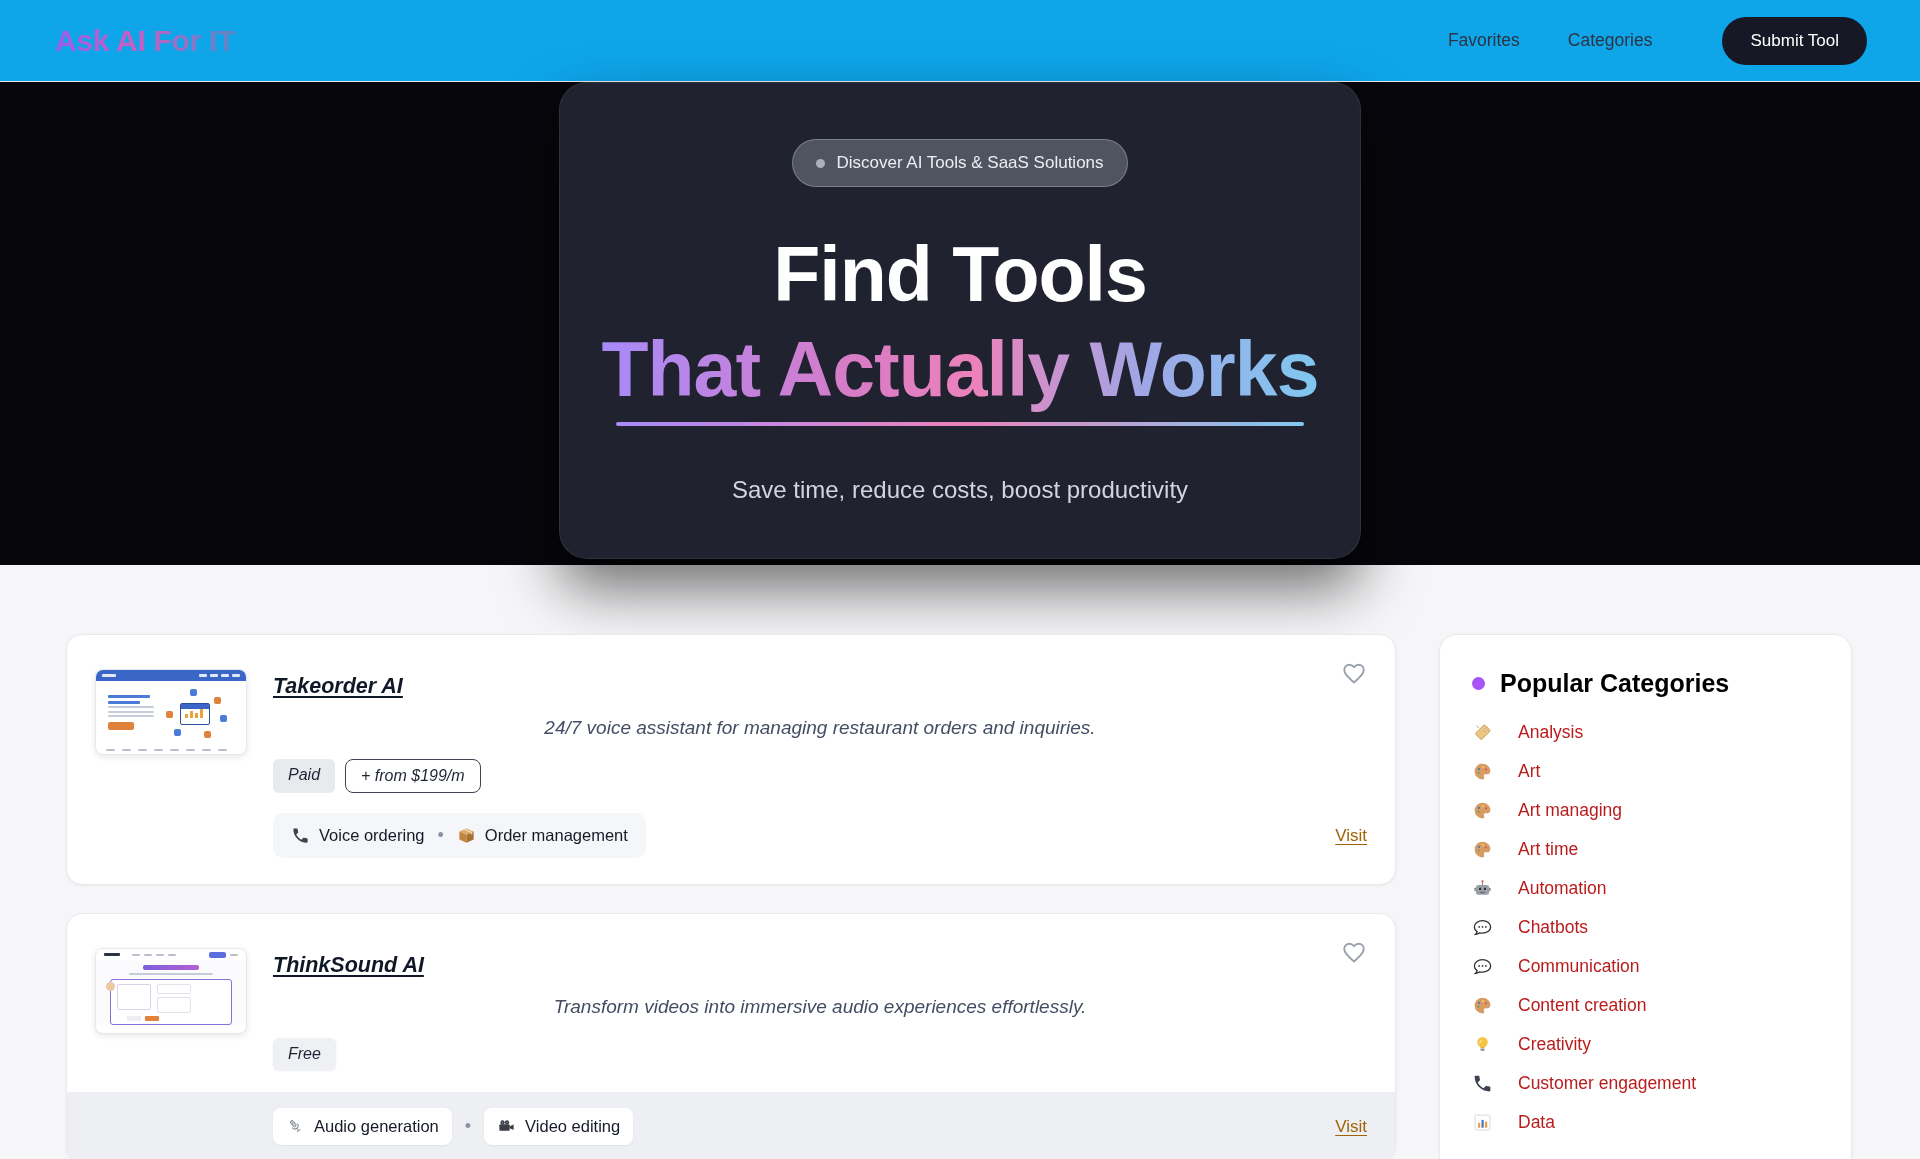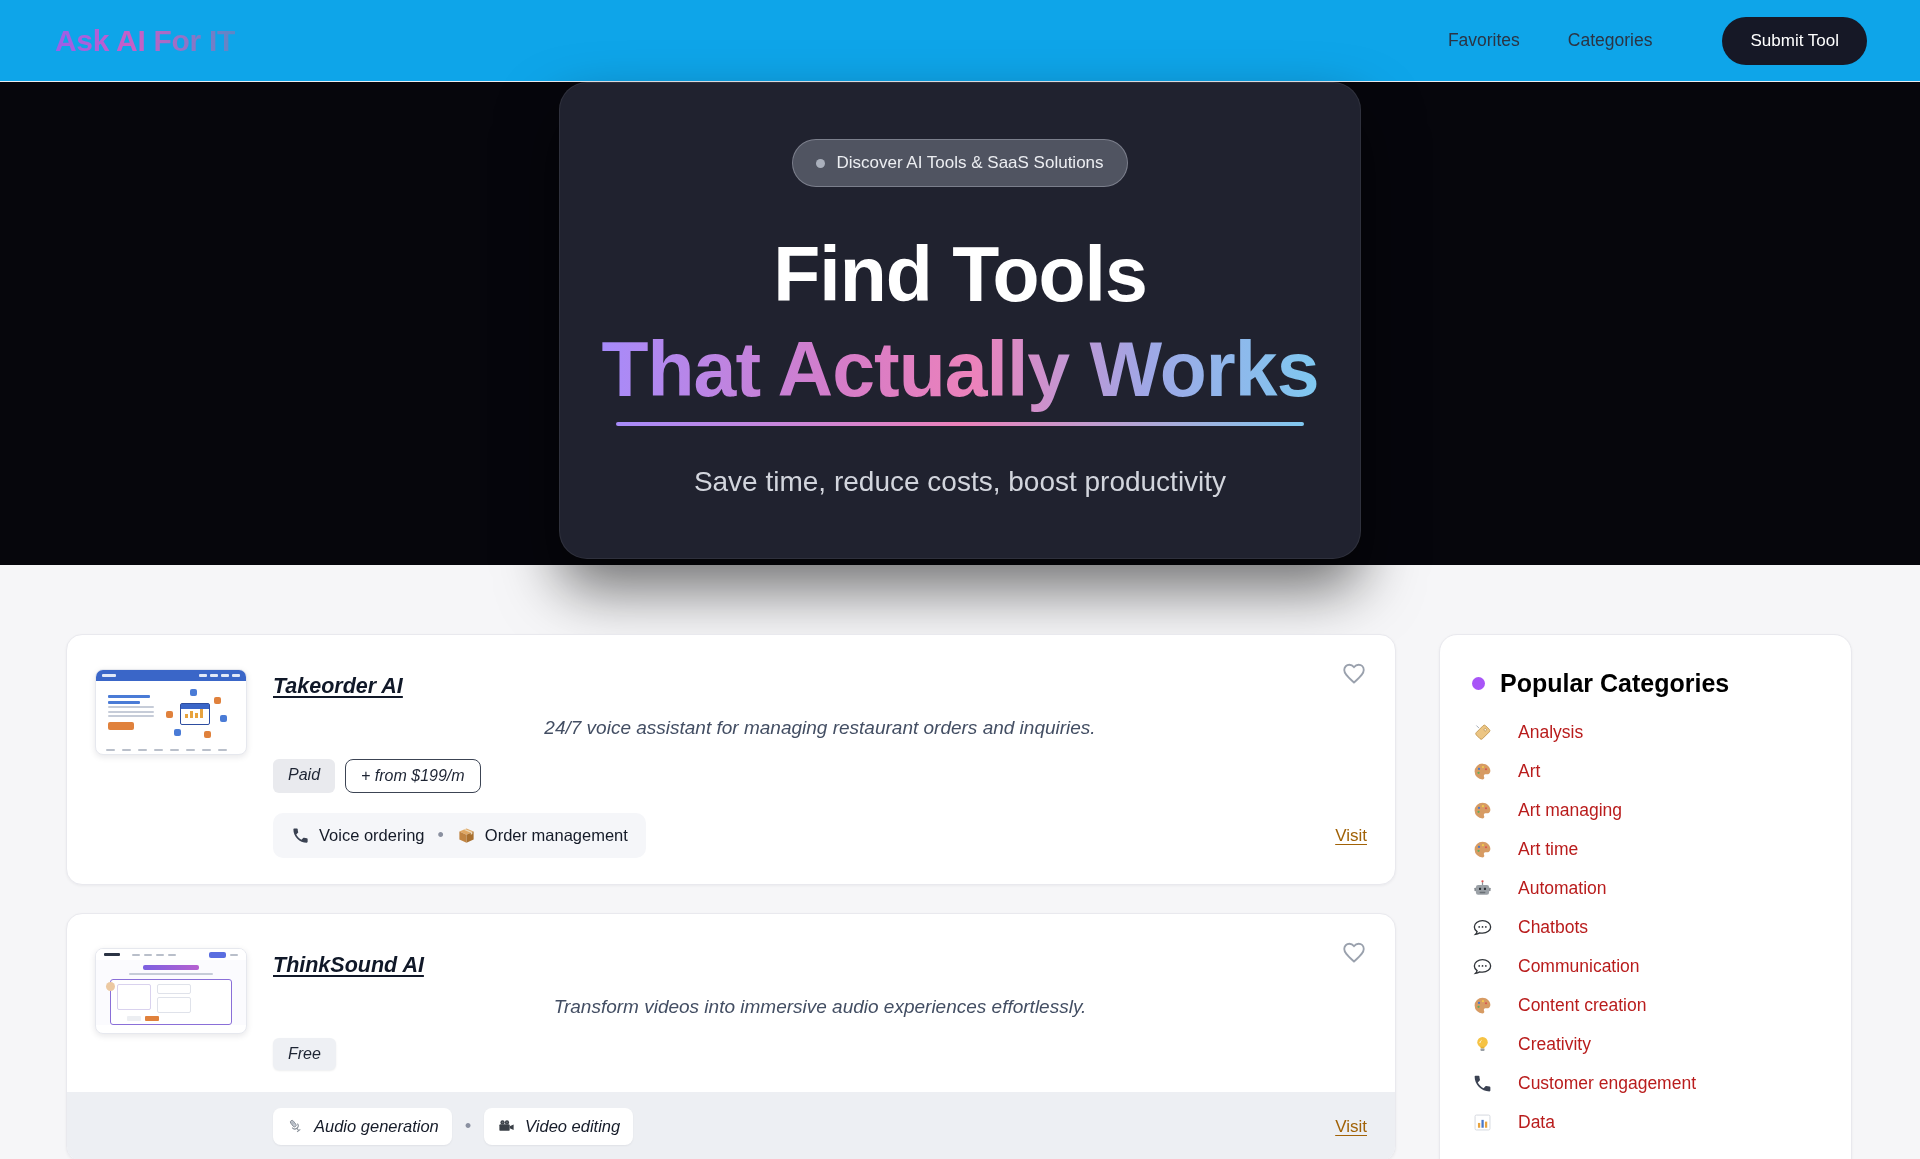--- a/index.html
+++ b/index.html
@@ -29,21 +29,21 @@
                 border-radius:999px; background:rgba(128,133,148,.50);
                 border:1px solid rgba(205,210,220,.35); color:#eceef2; font-size:17px; }
   .hero-badge .dot { width:9px; height:9px; border-radius:50%; background:#aab0bc; }
   .hero h1 { margin-top:40px; text-align:center; font-weight:700; font-size:77px;
              line-height:1.23; letter-spacing:-1px; color:#ffffff; }
   .hero h1 .l2 { display:block;
                  background:linear-gradient(90deg,#a78bfa 0%,#d77cc6 35%,#ec82bb 52%,#9fa7e6 76%,#7fc8f0 100%);
                  -webkit-background-clip:text; background-clip:text; color:transparent; }
   .hero-underline { width:688px; height:4px; border-radius:2px; margin-top:6px;
                     background:linear-gradient(90deg,#a78bfa 0%,#ec82bb 50%,#7fc8f0 100%); }
-  .hero-sub { margin-top:40px; font-size:28px; color:#d2d5dd; }
+  .hero-sub { margin-top:50px; font-size:24px; color:#d2d5dd; }
 
   
   .main { display:flex; align-items:flex-start; gap:43px; padding:69px 68px 0 66px; }
   .tools-col { width:1330px; flex:none; display:flex; flex-direction:column; gap:28px; }
 
   .tool-card { position:relative; background:#fff; border:1px solid #e9e9ee; border-radius:16px;
                box-shadow:0 1px 3px rgba(16,24,40,.05); overflow:hidden; }
   .tc-body { display:flex; gap:26px; padding:34px 28px 0 28px;font-style:italic; }
   .thumb { width:152px; height:86px; flex:none; border-radius:8px; border:1px solid #e6e8ee;
            background:#fff; box-shadow:0 2px 6px rgba(16,24,40,.10); overflow:hidden; cursor:pointer; }
@@ -65,21 +65,21 @@
               border-radius:10px; padding:12px 18px; }
   .tag { display:inline-flex; align-items:center; gap:9px; font-size:16.5px; color:#151b28; }
   .tag svg { width:19px; height:19px; }
   .tag-sep { color:#868c9a0; color:#8a90a0; font-size:18px; }
   .visit-link { font-size:17px; color:#a16207; text-decoration:underline;
                 text-underline-offset:3px; cursor:pointer; }
 
   .tc-footer.strip { background:#edeff3; margin-top:22px; padding:16px 28px 16px 206px; }
   .tc-footer.strip .tag { background:#fff; border-radius:8px; padding:9px 13px;
                           box-shadow:0 1px 2px rgba(16,24,40,.06); }
-  .tc-footer.strip .tags-wrap { display:inline-flex; align-items:center; gap:13px;font-style:italic; }
+  .tc-footer.strip .tags-wrap { display:inline-flex; align-items:center; gap:13px; }
 
   
   .side-card { flex:1; background:#fff; border:1px solid #e9e9ee; border-radius:18px;
                box-shadow:0 1px 3px rgba(16,24,40,.05); padding:34px 32px; height:620px; }
   .side-head { display:flex; align-items:center; gap:15px; }
   .side-head .pdot { width:13px; height:13px; border-radius:50%; background:#a855f7; }
   .side-title { font-size:25px; font-weight:700; color:#000000; }
   .cat-list { list-style:none; margin-top:24px; }
   .cat-list li { height:39px; display:flex; align-items:flex-start; gap:25px;
                  font-size:17.5px; color:#b91c1c; cursor:pointer; }

